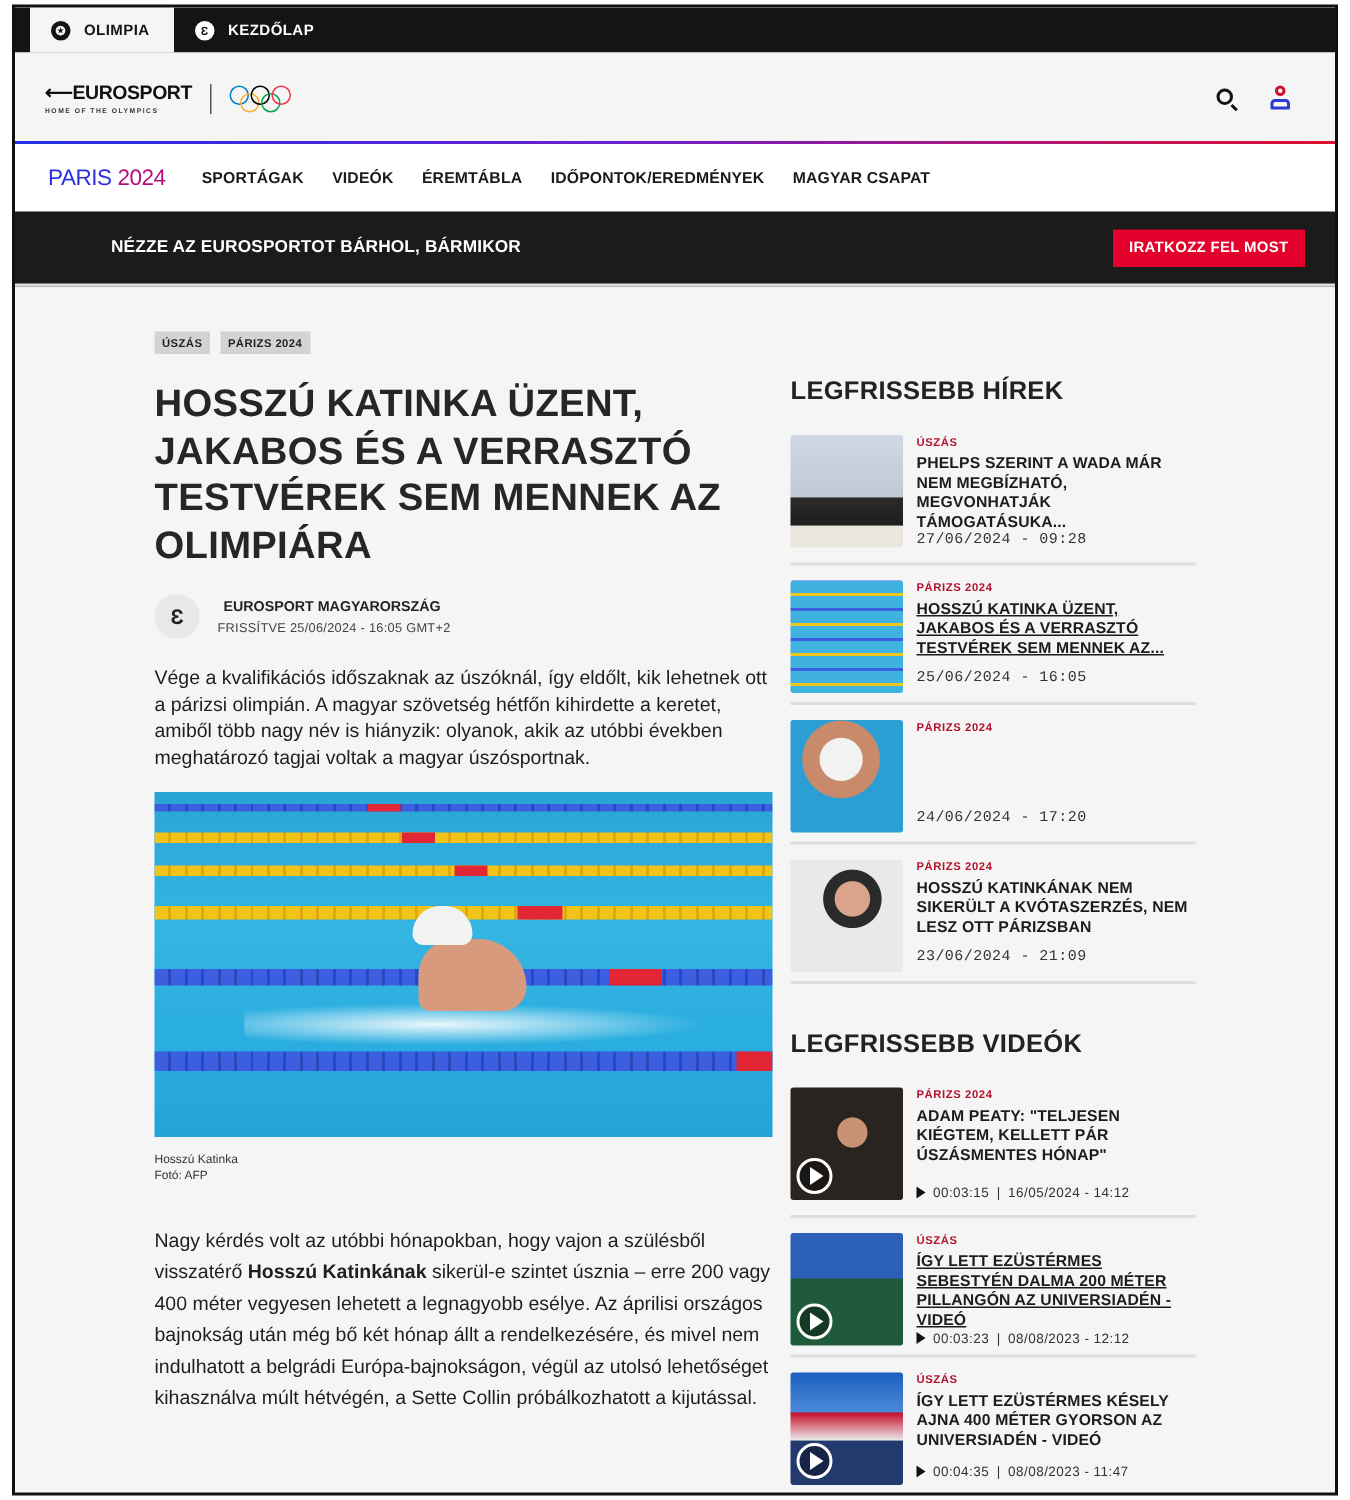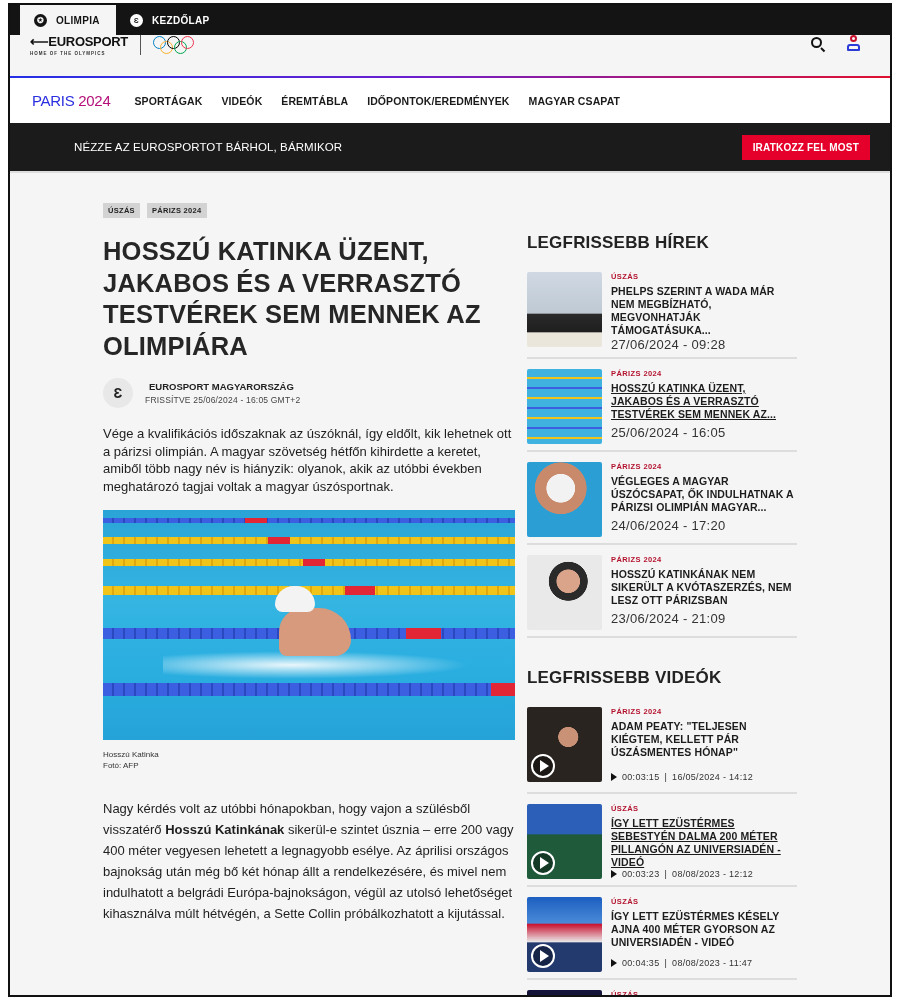--- a/index.html
+++ b/index.html
@@ -10,21 +10,21 @@
 
   
   .topbar { height: 30px; background: #141414; display: flex; align-items: stretch; padding-left: 10px; }
   .toptab { display: flex; align-items: center; gap: 9px; padding: 0 16px 0 14px; font-size: 10px; font-weight: bold; letter-spacing: 0.3px; color: #fff; }
   .toptab.active { background: #f5f5f5; color: #141414; width: 96px; }
   .toptab .ic { width: 13px; height: 13px; border-radius: 50%; display: inline-flex; align-items: center; justify-content: center; font-size: 8px; font-weight: bold; }
   .toptab.active .ic { background: #141414; color: #f5f5f5; }
   .toptab .ic.light { background: #fff; color: #141414; }
 
   
-  .brandbar { height: 43px; background: #f5f5f5; display: flex; align-items: flex-start; padding: 0 20px; position: relative; }
+  .brandbar { height: 61px; background: #f5f5f5; display: flex; align-items: center; padding: 0 20px; position: relative; }
   .brandbar::after { content: ""; position: absolute; left: 0; right: 0; bottom: 0; height: 2px; background: linear-gradient(90deg, #2430e6 0%, #6a1fd0 45%, #e0102f 100%); }
   .logo { display: flex; flex-direction: column; }
   .logo .word { font-size: 13px; font-weight: bold; letter-spacing: -0.3px; color: #111; line-height: 14px; }
   .logo .sub { font-size: 4.5px; font-weight: bold; letter-spacing: 1px; color: #333; margin-top: 2px; }
   .vsep { width: 1px; height: 20px; background: #555; margin: 0 12px; }
   .rings { position: relative; width: 42px; height: 20px; }
   .ring { position: absolute; width: 13px; height: 13px; border-radius: 50%; border: 1.6px solid; }
   .hdr-right { margin-left: auto; display: flex; align-items: center; gap: 20px; padding-right: 8px; }
   .search-ic { width: 16px; height: 16px; position: relative; }
   .search-ic .c { position: absolute; left: 1px; top: 1px; width: 11px; height: 11px; border: 2px solid #111; border-radius: 50%; }
@@ -35,21 +35,21 @@
 
   
   .navbar { height: 45px; background: #fff; display: flex; align-items: center; padding: 0 22px; }
   .paris { font-size: 15px; font-weight: normal; letter-spacing: -0.3px; margin-right: 24px; }
   .paris .p1 { color: #2c2fe0; }
   .paris .p2 { color: #b5107a; }
   .navitem { font-size: 10.5px; font-weight: bold; color: #1a1a1a; margin-right: 19px; letter-spacing: 0.1px; }
 
   
   .promo { height: 50px; background: #1b1b1b; display: flex; align-items: center; padding: 0 20px 0 22px; border-bottom: 2px solid #ddd; }
-  .promo .txt { color: #fff; font-size: 11.5px; font-weight: normal; letter-spacing: 0.1px; padding-left: 42px; }
+  .promo .txt { color: #fff; font-size: 11.5px; font-weight: bold; letter-spacing: 0.1px; padding-left: 42px; }
   .promo .btn { margin-left: auto; background: #e4002b; color: #fff; font-size: 10px; font-weight: bold; padding: 7px 11px; letter-spacing: 0.2px; }
 
   
   .content { position: relative; height: 820px; }
   .main { position: absolute; left: 93px; top: 30px; width: 412px; }
   .tags { display: flex; gap: 7px; }
   .tag { background: #d3d3d3; font-size: 7.5px; font-weight: bold; padding: 3px 5px; letter-spacing: 0.3px; color: #222; }
   .title { margin-top: 18px; font-size: 25.5px; line-height: 31.5px; font-weight: bold; color: #262626; letter-spacing: 0.2px; }
   .author { display: flex; align-items: center; margin-top: 16px; }
   .avatar { width: 30px; height: 30px; border-radius: 50%; background: #e8e8e8; display: flex; align-items: center; justify-content: center; font-weight: bold; font-size: 14px; color: #222; }
@@ -77,21 +77,21 @@
   .news { margin-top: 13px; }
   .card { display: flex; padding: 10px 0 8px 0; border-bottom: 2px solid #ddd; height: 93px; }
   .card:first-child { padding-top: 6px; }
   .thumb { width: 75px; height: 75px; flex: none; position: relative; overflow: hidden; border-radius: 2px; }
   .thumb .play { position: absolute; left: 4px; bottom: 4px; width: 24px; height: 24px; border: 2.5px solid #fff; border-radius: 50%; background: rgba(0,0,0,0.35); }
   .thumb .play::after { content: ""; position: absolute; left: 7px; top: 4px; border-left: 9px solid #fff; border-top: 6px solid transparent; border-bottom: 6px solid transparent; }
   .ctxt { margin-left: 9px; display: flex; flex-direction: column; }
   .cat { font-size: 7.5px; font-weight: bold; color: #b3122e; letter-spacing: 0.4px; }
   .ctitle { margin-top: 4px; font-size: 10.5px; line-height: 13px; font-weight: bold; color: #1c1c1c; letter-spacing: 0.1px; }
   .ctitle.u { text-decoration: underline; }
-  .cdate { margin-top: auto; font-size: 13px; color: #333; letter-spacing: 0.3px; padding-bottom: 2px; }
+  .cdate { margin-top: auto; font-size: 10px; color: #333; letter-spacing: 0.3px; padding-bottom: 2px; font-family: Liberation Mono, monospace; }
   .vmeta { margin-top: auto; font-size: 9px; color: #333; letter-spacing: 0.3px; display: flex; align-items: center; gap: 5px; padding-bottom: 2px; }
   .vmeta .tri { width: 0; height: 0; border-left: 6px solid #111; border-top: 4px solid transparent; border-bottom: 4px solid transparent; }
   .videos-head { margin-top: 30px; }
 </style>
 </head>
 <body>
 
 <div class="frame">
 
   <div class="topbar">
@@ -212,21 +212,20 @@
           <div class="ctxt">
             <span class="cat">PÁRIZS 2024</span>
             <span class="ctitle u">HOSSZÚ KATINKA ÜZENT, JAKABOS ÉS A VERRASZTÓ TESTVÉREK SEM MENNEK AZ...</span>
             <span class="cdate">25/06/2024 - 16:05</span>
           </div>
         </div>
         <div class="card">
           <div class="thumb" style="background:radial-gradient(circle at 45% 35%,#f2f2f2 0 22%,#c98a6c 23% 40%,#2b9fd4 41%)"></div>
           <div class="ctxt">
             <span class="cat">PÁRIZS 2024</span>
-            <span class="ctitle">VÉGLEGES A MAGYAR ÚSZÓCSAPAT, ŐK INDULHATNAK A PÁRIZSI OLIMPIÁN MAGYAR...</span>
             <span class="cdate">24/06/2024 - 17:20</span>
           </div>
         </div>
         <div class="card">
           <div class="thumb" style="background:radial-gradient(circle at 55% 35%,#d9a48a 0 18%,#2a2a2a 19% 30%,#e9e9ea 31%)"></div>
           <div class="ctxt">
             <span class="cat">PÁRIZS 2024</span>
             <span class="ctitle">HOSSZÚ KATINKÁNAK NEM SIKERÜLT A KVÓTASZERZÉS, NEM LESZ OTT PÁRIZSBAN</span>
             <span class="cdate">23/06/2024 - 21:09</span>
           </div>

